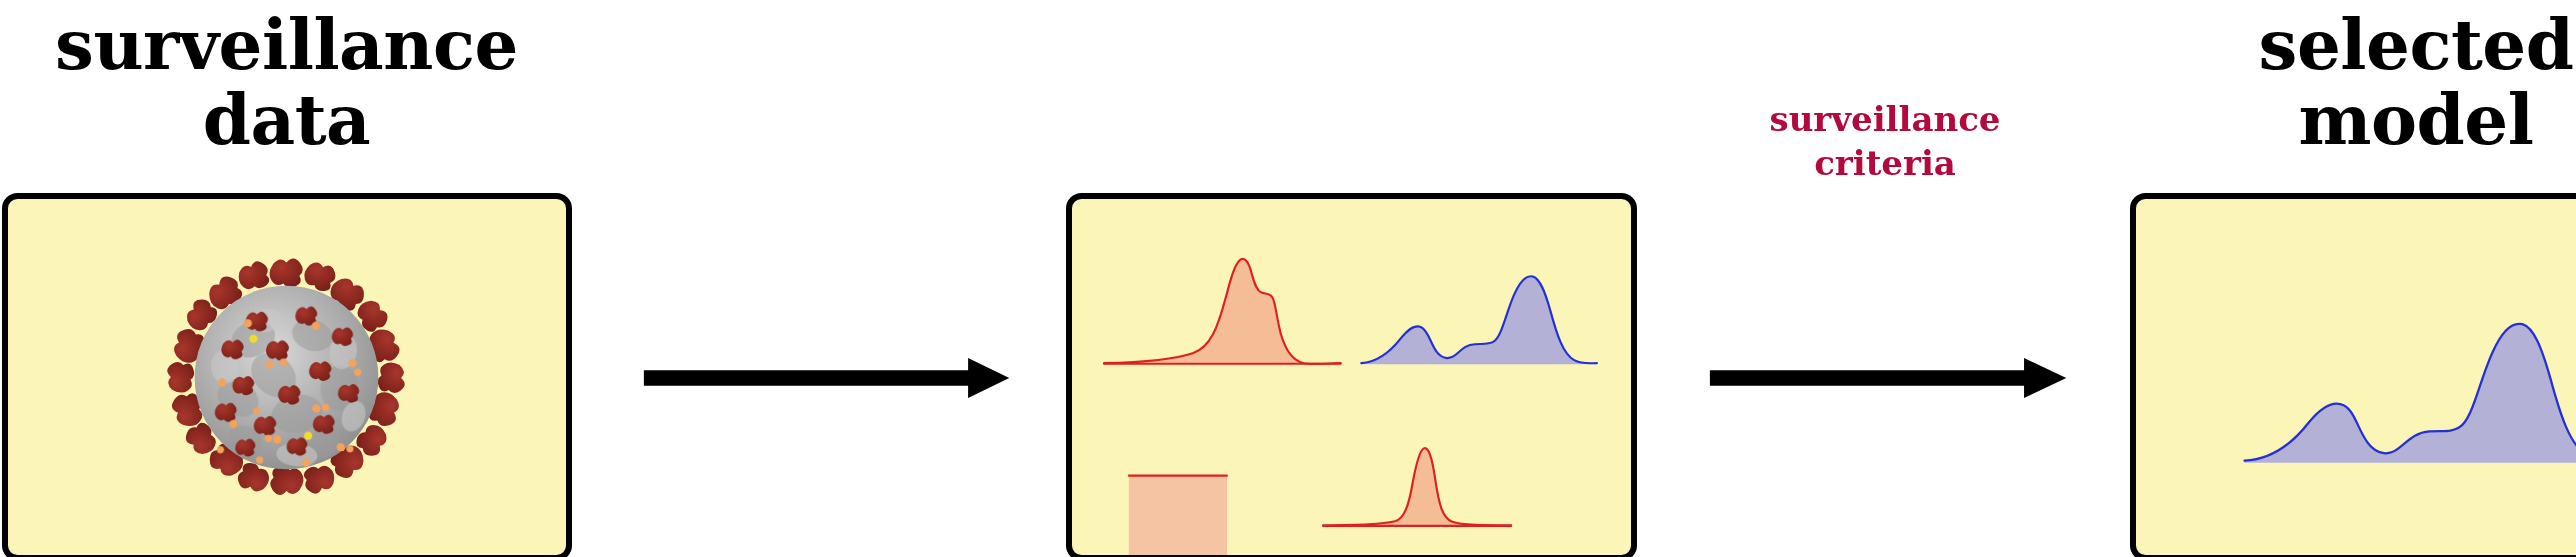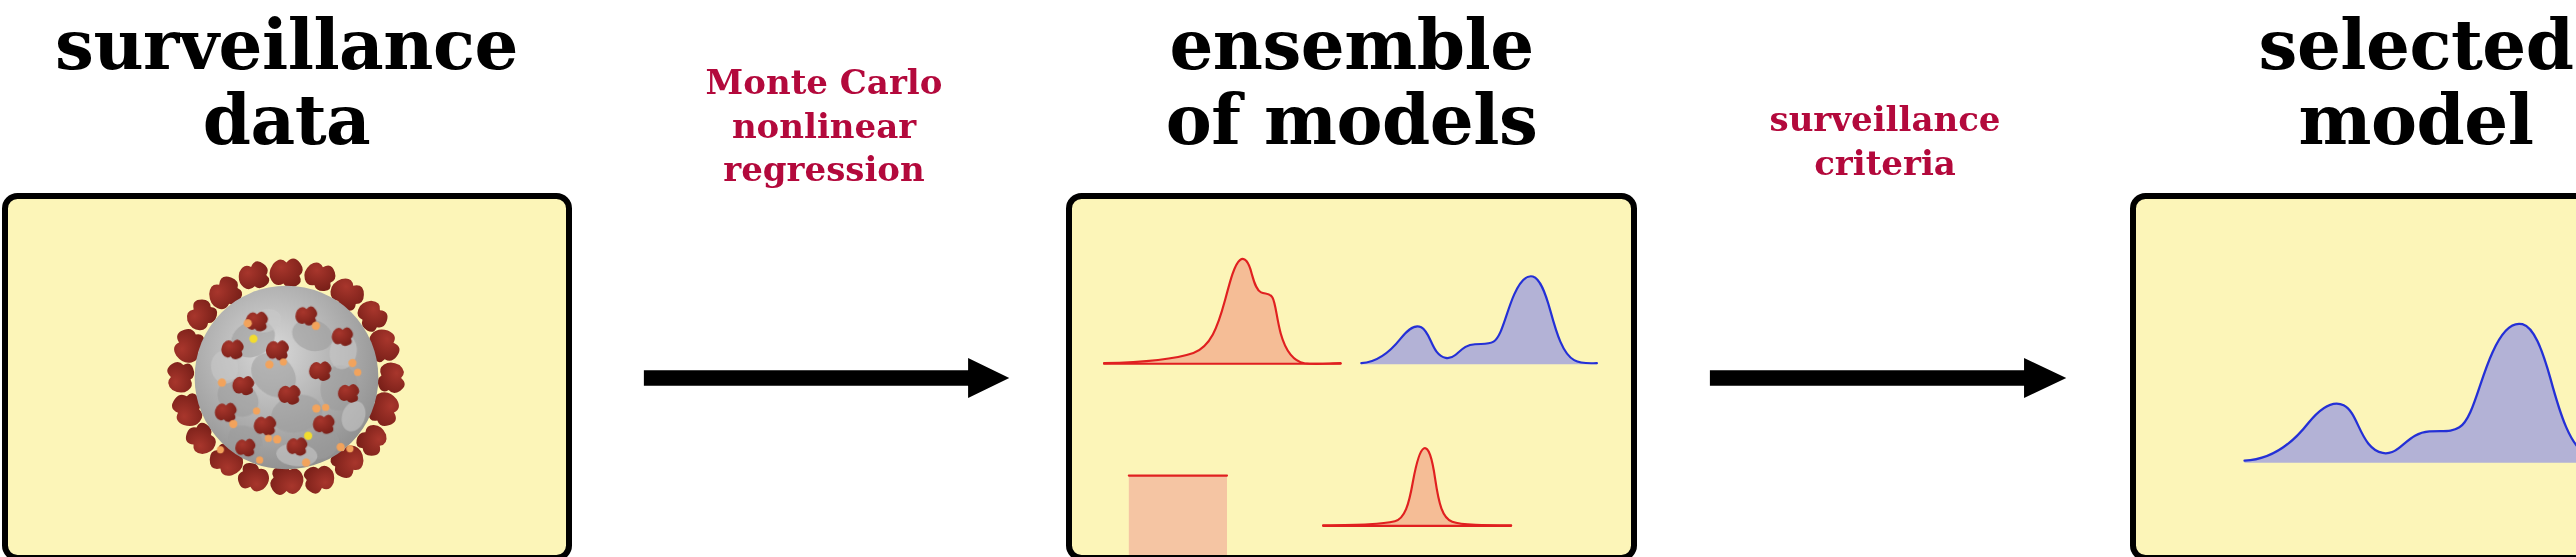--- a/index.html
+++ b/index.html
@@ -276,33 +276,28 @@
               <circle cx="216" cy="205" r="8"></circle>
                 <circle cx="322" cy="393" r="8"></circle>
             </g>
           </g>
         </svg>
       </div>
     </div>
   </div>
 
   <div class="arrow-block" style="left:613px; width:422px;">
-    <div class="arrow-label">Monte Carlo
-nonlinear
-regression</div>
     <div class="arrow-glyph">
       <svg viewBox="0 0 820 90" preserveAspectRatio="none" aria-hidden="true">
         <path d="M60 30 L690 30 L690 6 L770 45 L690 84 L690 60 L60 60 Z" fill="#000000"></path>
       </svg>
     </div>
   </div>
 
   <div class="panel-block" style="left:1066px; width:571px;">
-    <div class="panel-title">ensemble
-of models</div>
     <div class="panel-box">
       <div class="dist-layer">
         <svg viewBox="0 0 1082 694" preserveAspectRatio="none" aria-hidden="true">
 
           <g>
             <path d="M62 320
                      C 150 318, 200 312, 235 300
                      C 268 288, 282 250, 296 198
                      C 306 160, 314 128, 325 119
                      C 334 112, 342 122, 348 146

